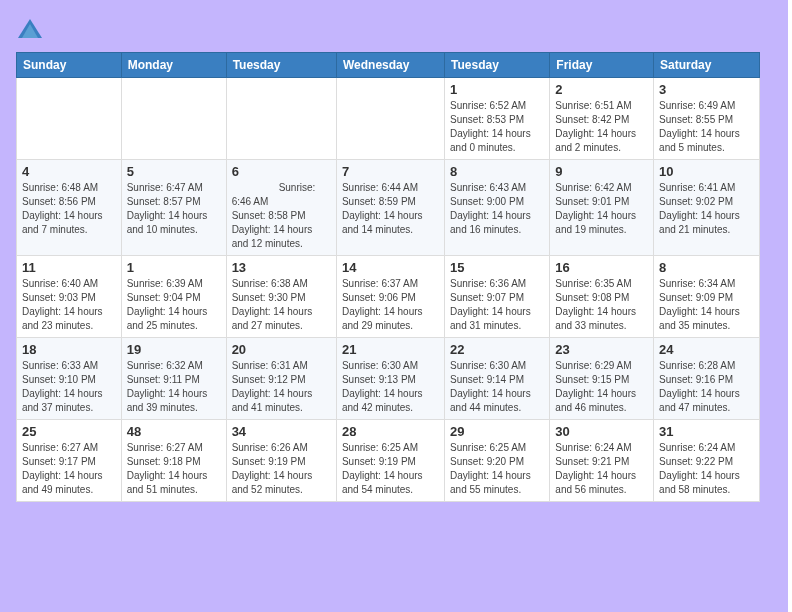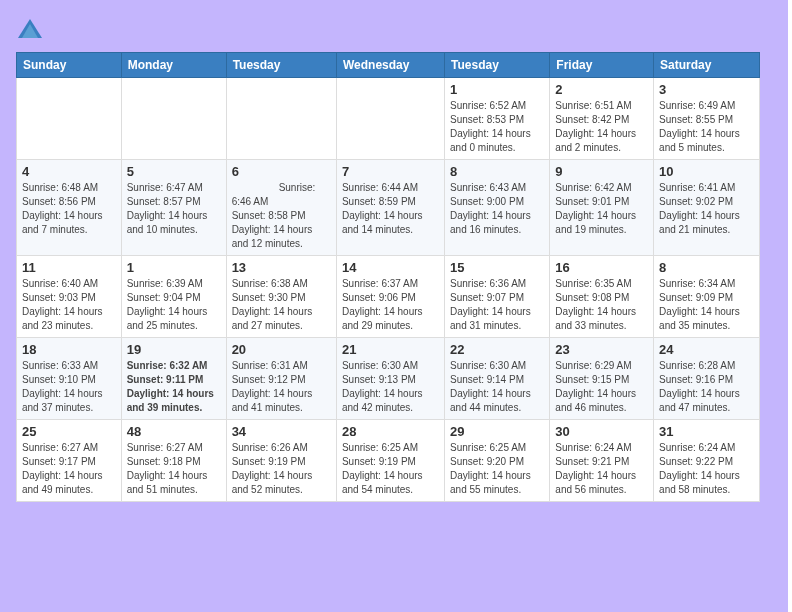--- a/index.html
+++ b/index.html
@@ -202,21 +202,21 @@
 Sunset: 9:08 PM
 Daylight: 14 hours and 33 minutes.</span></td>
           <td><span class="day-number">8</span><span class="day-info" style="white-space: pre-line;">Sunrise: 6:34 AM
 Sunset: 9:09 PM
 Daylight: 14 hours and 35 minutes.</span></td>
         </tr>
         <tr class="row-light">
           <td><span class="day-number">18</span><span class="day-info" style="white-space: pre-line;">Sunrise: 6:33 AM
 Sunset: 9:10 PM
 Daylight: 14 hours and 37 minutes.</span></td>
-          <td><span class="day-number">19</span><span class="day-info" style="white-space: pre-line; font-weight: bold;">Sunrise: 6:32 AM
+          <td><span class="day-number">19</span><span class="day-info" style="white-space: pre-line;">Sunrise: 6:32 AM
 Sunset: 9:11 PM
 Daylight: 14 hours and 39 minutes.</span></td>
           <td><span class="day-number">20</span><span class="day-info" style="white-space: pre-line;">Sunrise: 6:31 AM
 Sunset: 9:12 PM
 Daylight: 14 hours and 41 minutes.</span></td>
           <td><span class="day-number">21</span><span class="day-info" style="white-space: pre-line;">Sunrise: 6:30 AM
 Sunset: 9:13 PM
 Daylight: 14 hours and 42 minutes.</span></td>
           <td><span class="day-number">22</span><span class="day-info" style="white-space: pre-line;">Sunrise: 6:30 AM
 Sunset: 9:14 PM

